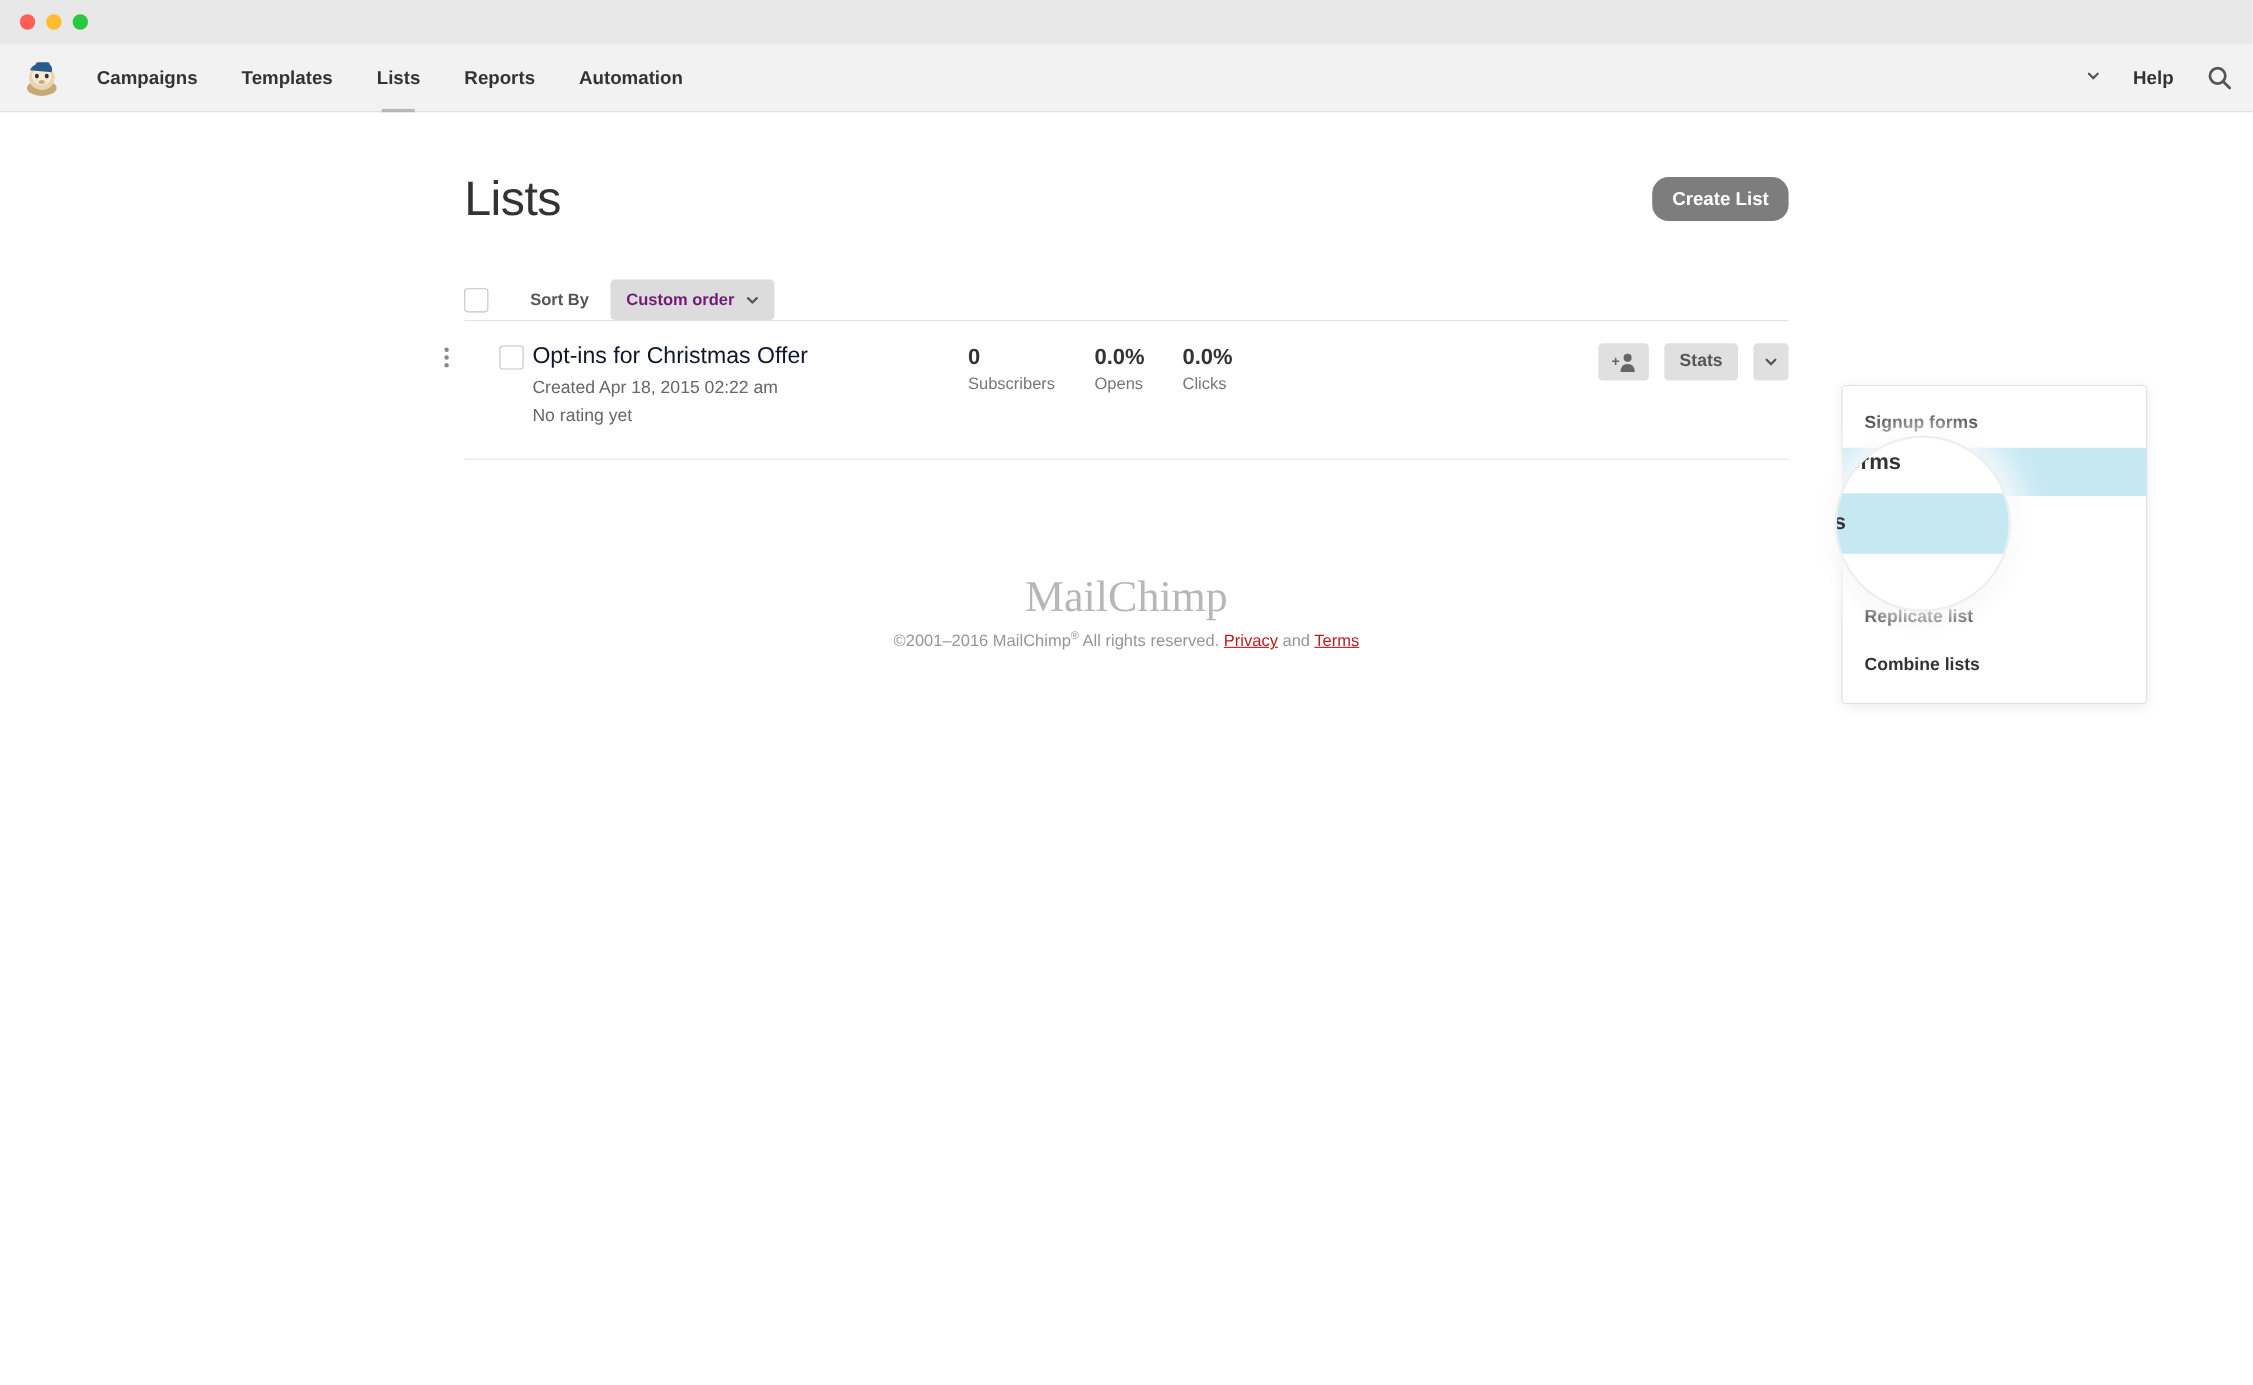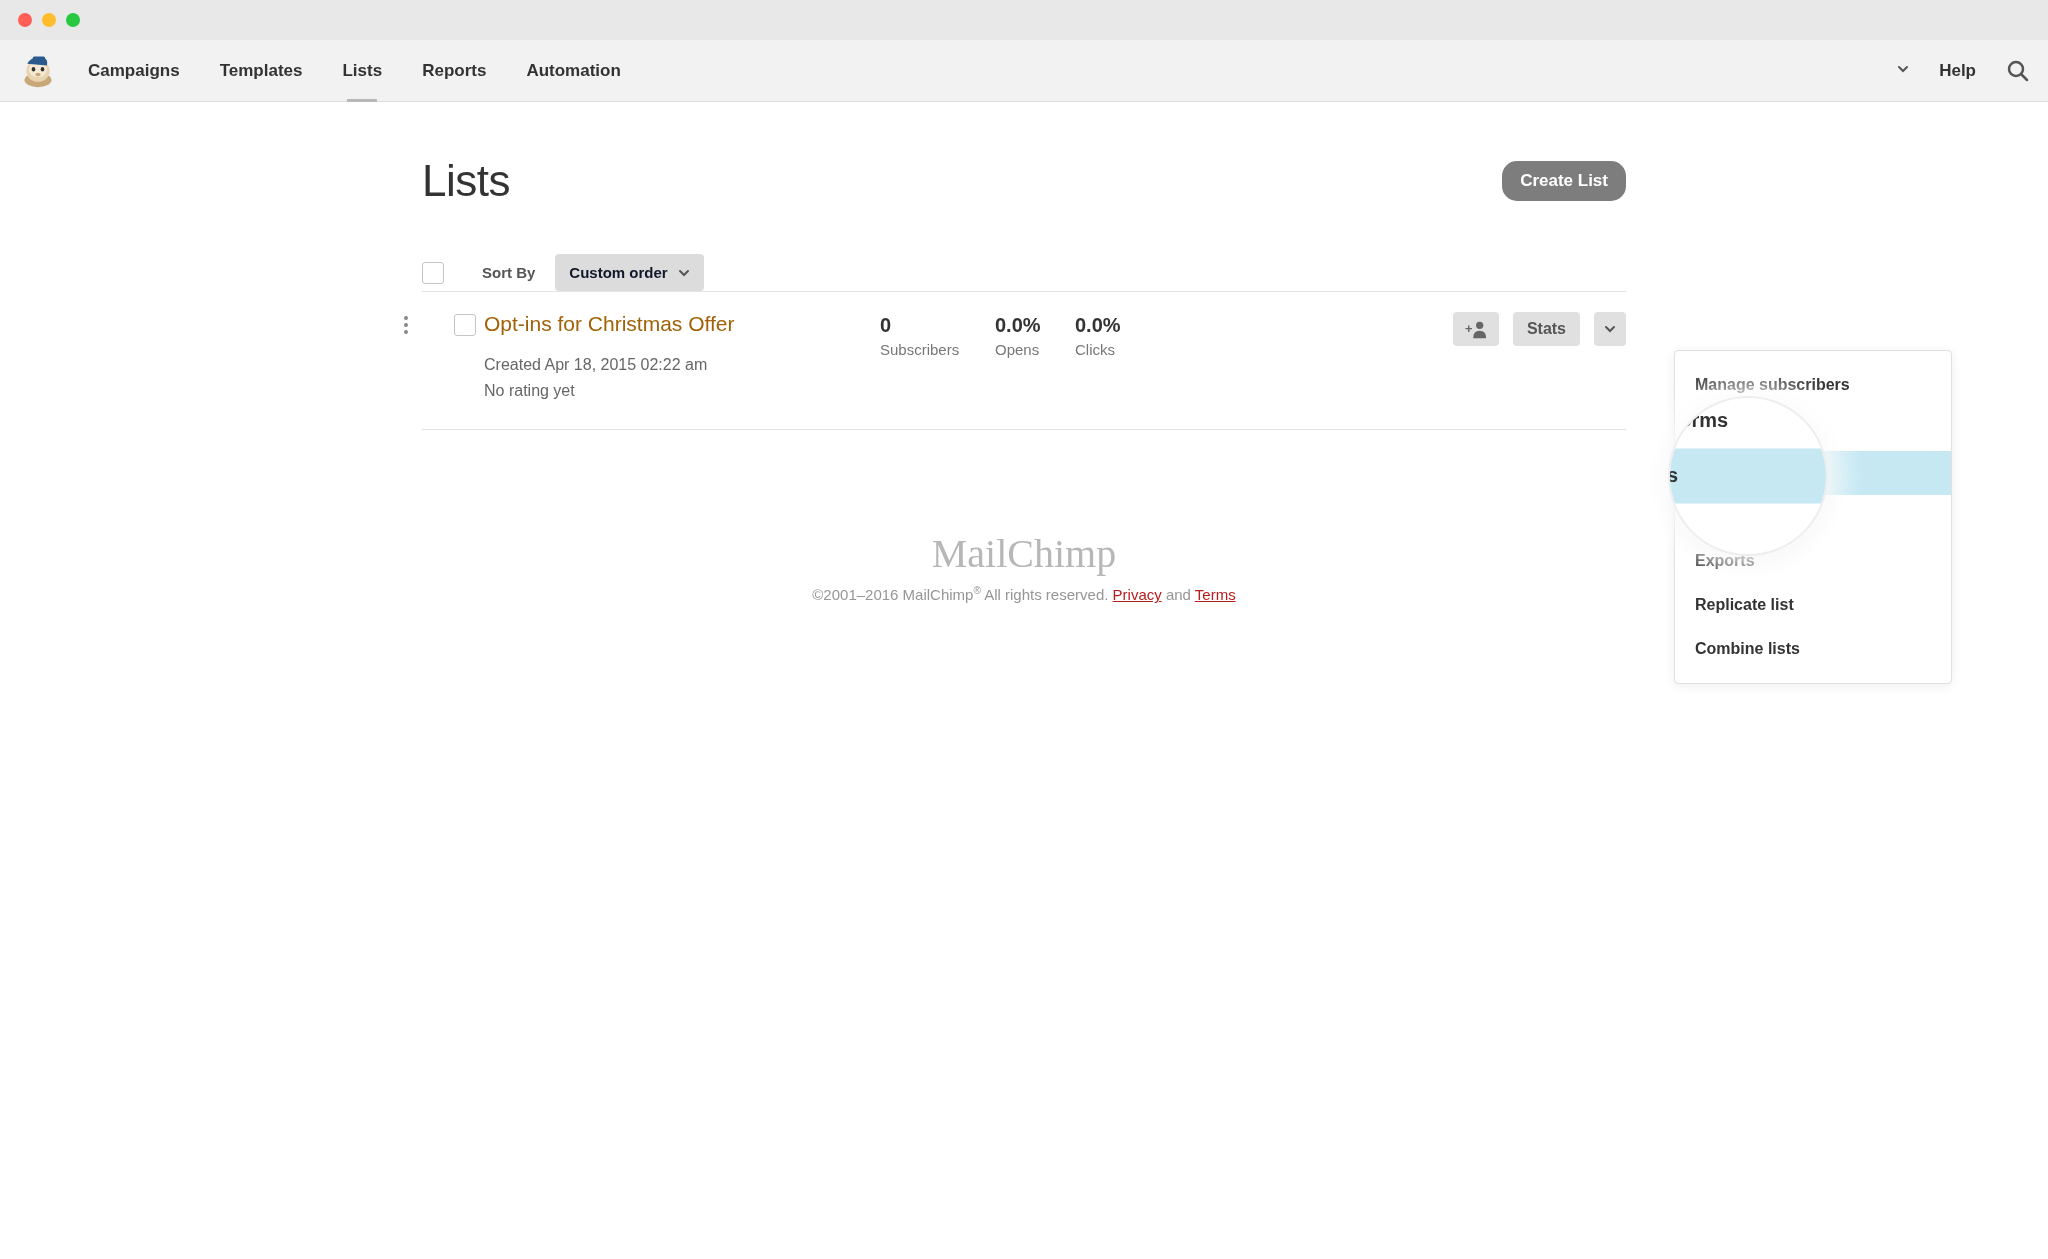--- a/index.html
+++ b/index.html
@@ -104,21 +104,21 @@
       cursor:pointer;
     }
     .sort-label { font-size:15px; color:#555; font-weight:600; margin-left:18px; }
     .sort-select {
       background:#dcdcdc;
       border:none;
       border-radius:4px;
       padding: 10px 14px;
       font-size:15px;
       font-weight:600;
-      color:#0f172a;
+      color:#701a75;
       cursor:pointer;
       display:flex; align-items:center; gap:10px;
     }
 
     
     .list-row {
       display: grid;
       grid-template-columns: 24px 24px 410px 115px 80px 80px 1fr;
       gap: 0;
       align-items: start;
@@ -132,23 +132,23 @@
       padding-top:4px;
       cursor:grab;
       margin-left:-18px;
     }
     .drag-handle span { width:4px; height:4px; background:#888; border-radius:50%; }
     .row-check { margin-top:2px; margin-left:8px; }
     .row-main { padding-left: 14px; }
     .list-name {
       font-size: 21px;
       font-weight:400;
-      color: #a16207;
-      cursor:pointer;
-      margin-bottom: 16px;
+      color: #0f172a;
+      cursor:pointer;
+      margin-bottom: 4px;
     }
     .list-meta { font-size:16px; color:#666; line-height:1.6; }
     .stat { padding-top:2px; }
     .stat-value { font-size:20px; font-weight:700; color:#333; }
     .stat-label { font-size:15px; color:#777; margin-top:4px; }
     .row-actions {
       display:flex; justify-content:flex-end; gap:14px; padding-top:0;
     }
     .btn-secondary {
       background:#e0e0e0;
@@ -339,21 +339,20 @@
 
   <div class="footer">
     <div class="footer-brand">MailChimp</div>
     <div class="footer-text">
       <span>©2001–2016 MailChimp</span><sup>®</sup><span> All rights reserved. </span><a>Privacy</a><span> and </span><a>Terms</a>
     </div>
   </div>
 </div>
 
 <div class="dropdown">
-  <div class="dropdown-item">Manage subscribers</div>
   <div class="dropdown-item">Signup forms</div>
   <div class="dropdown-item highlighted">Settings</div>
   <div class="dropdown-item">Import</div>
   <div class="dropdown-item">Exports</div>
   <div class="dropdown-item">Replicate list</div>
   <div class="dropdown-item">Combine lists</div>
 </div>
 
 <div class="lens">
   <div class="lens-inner">

